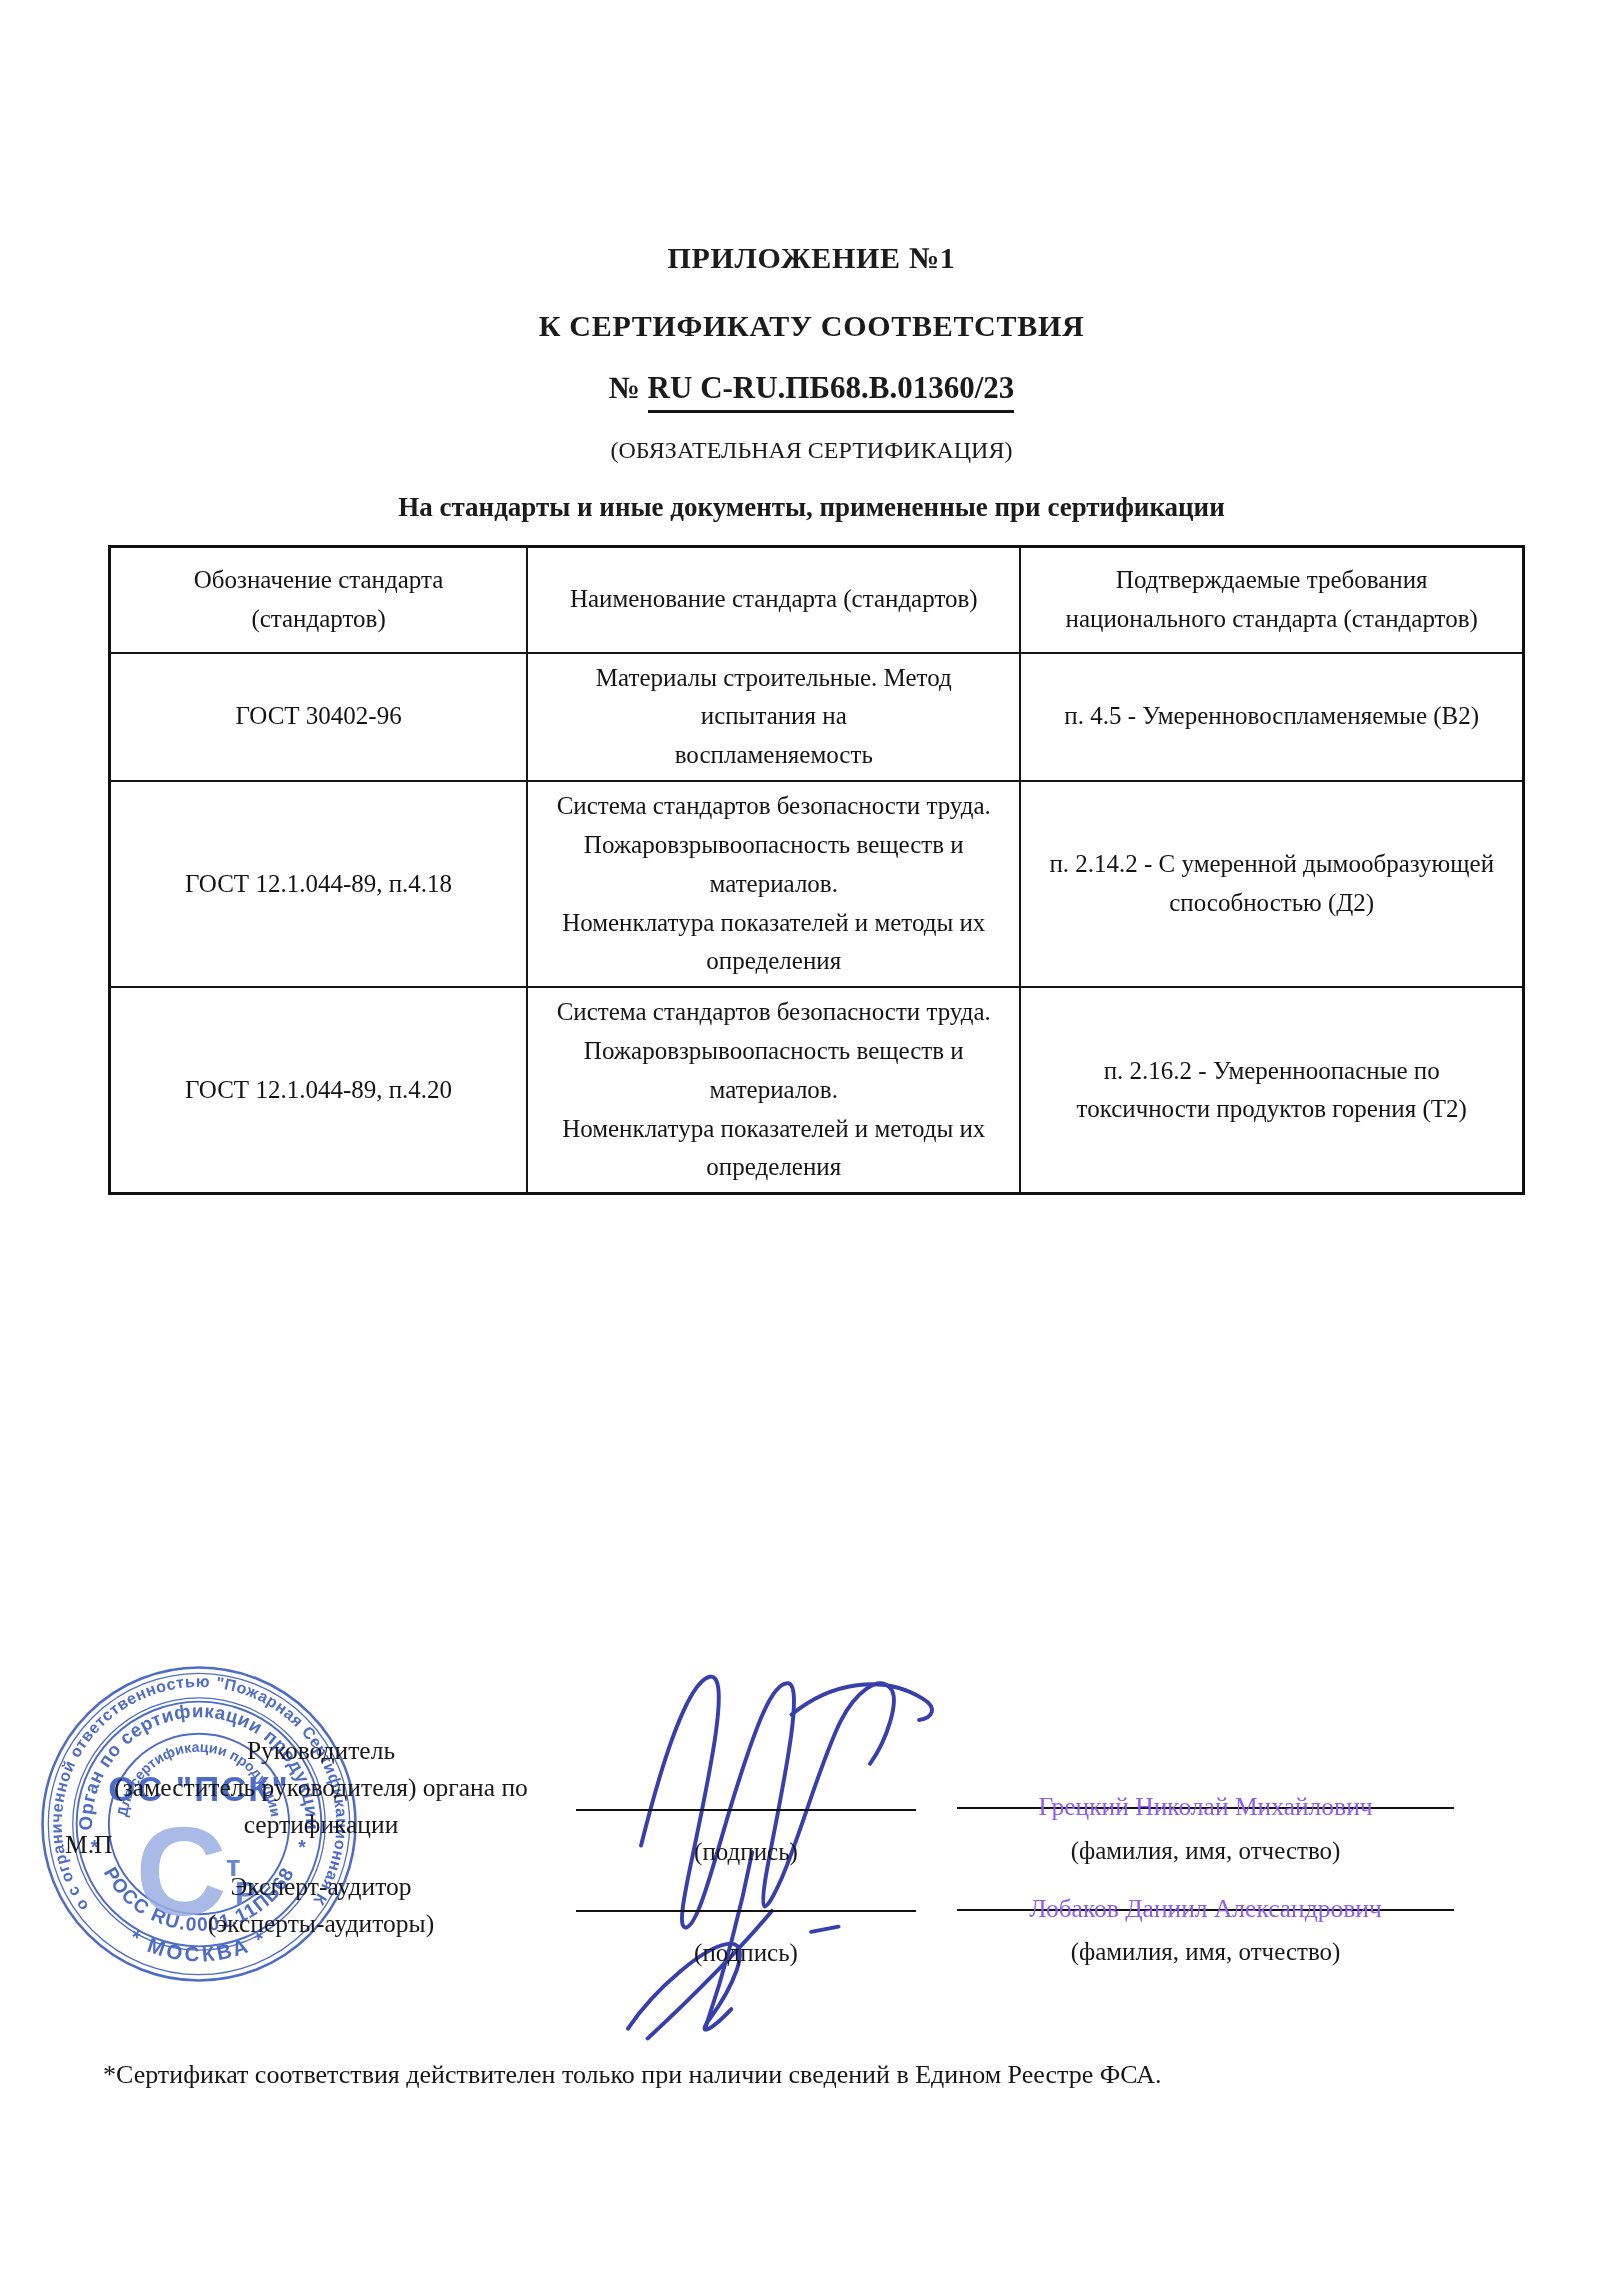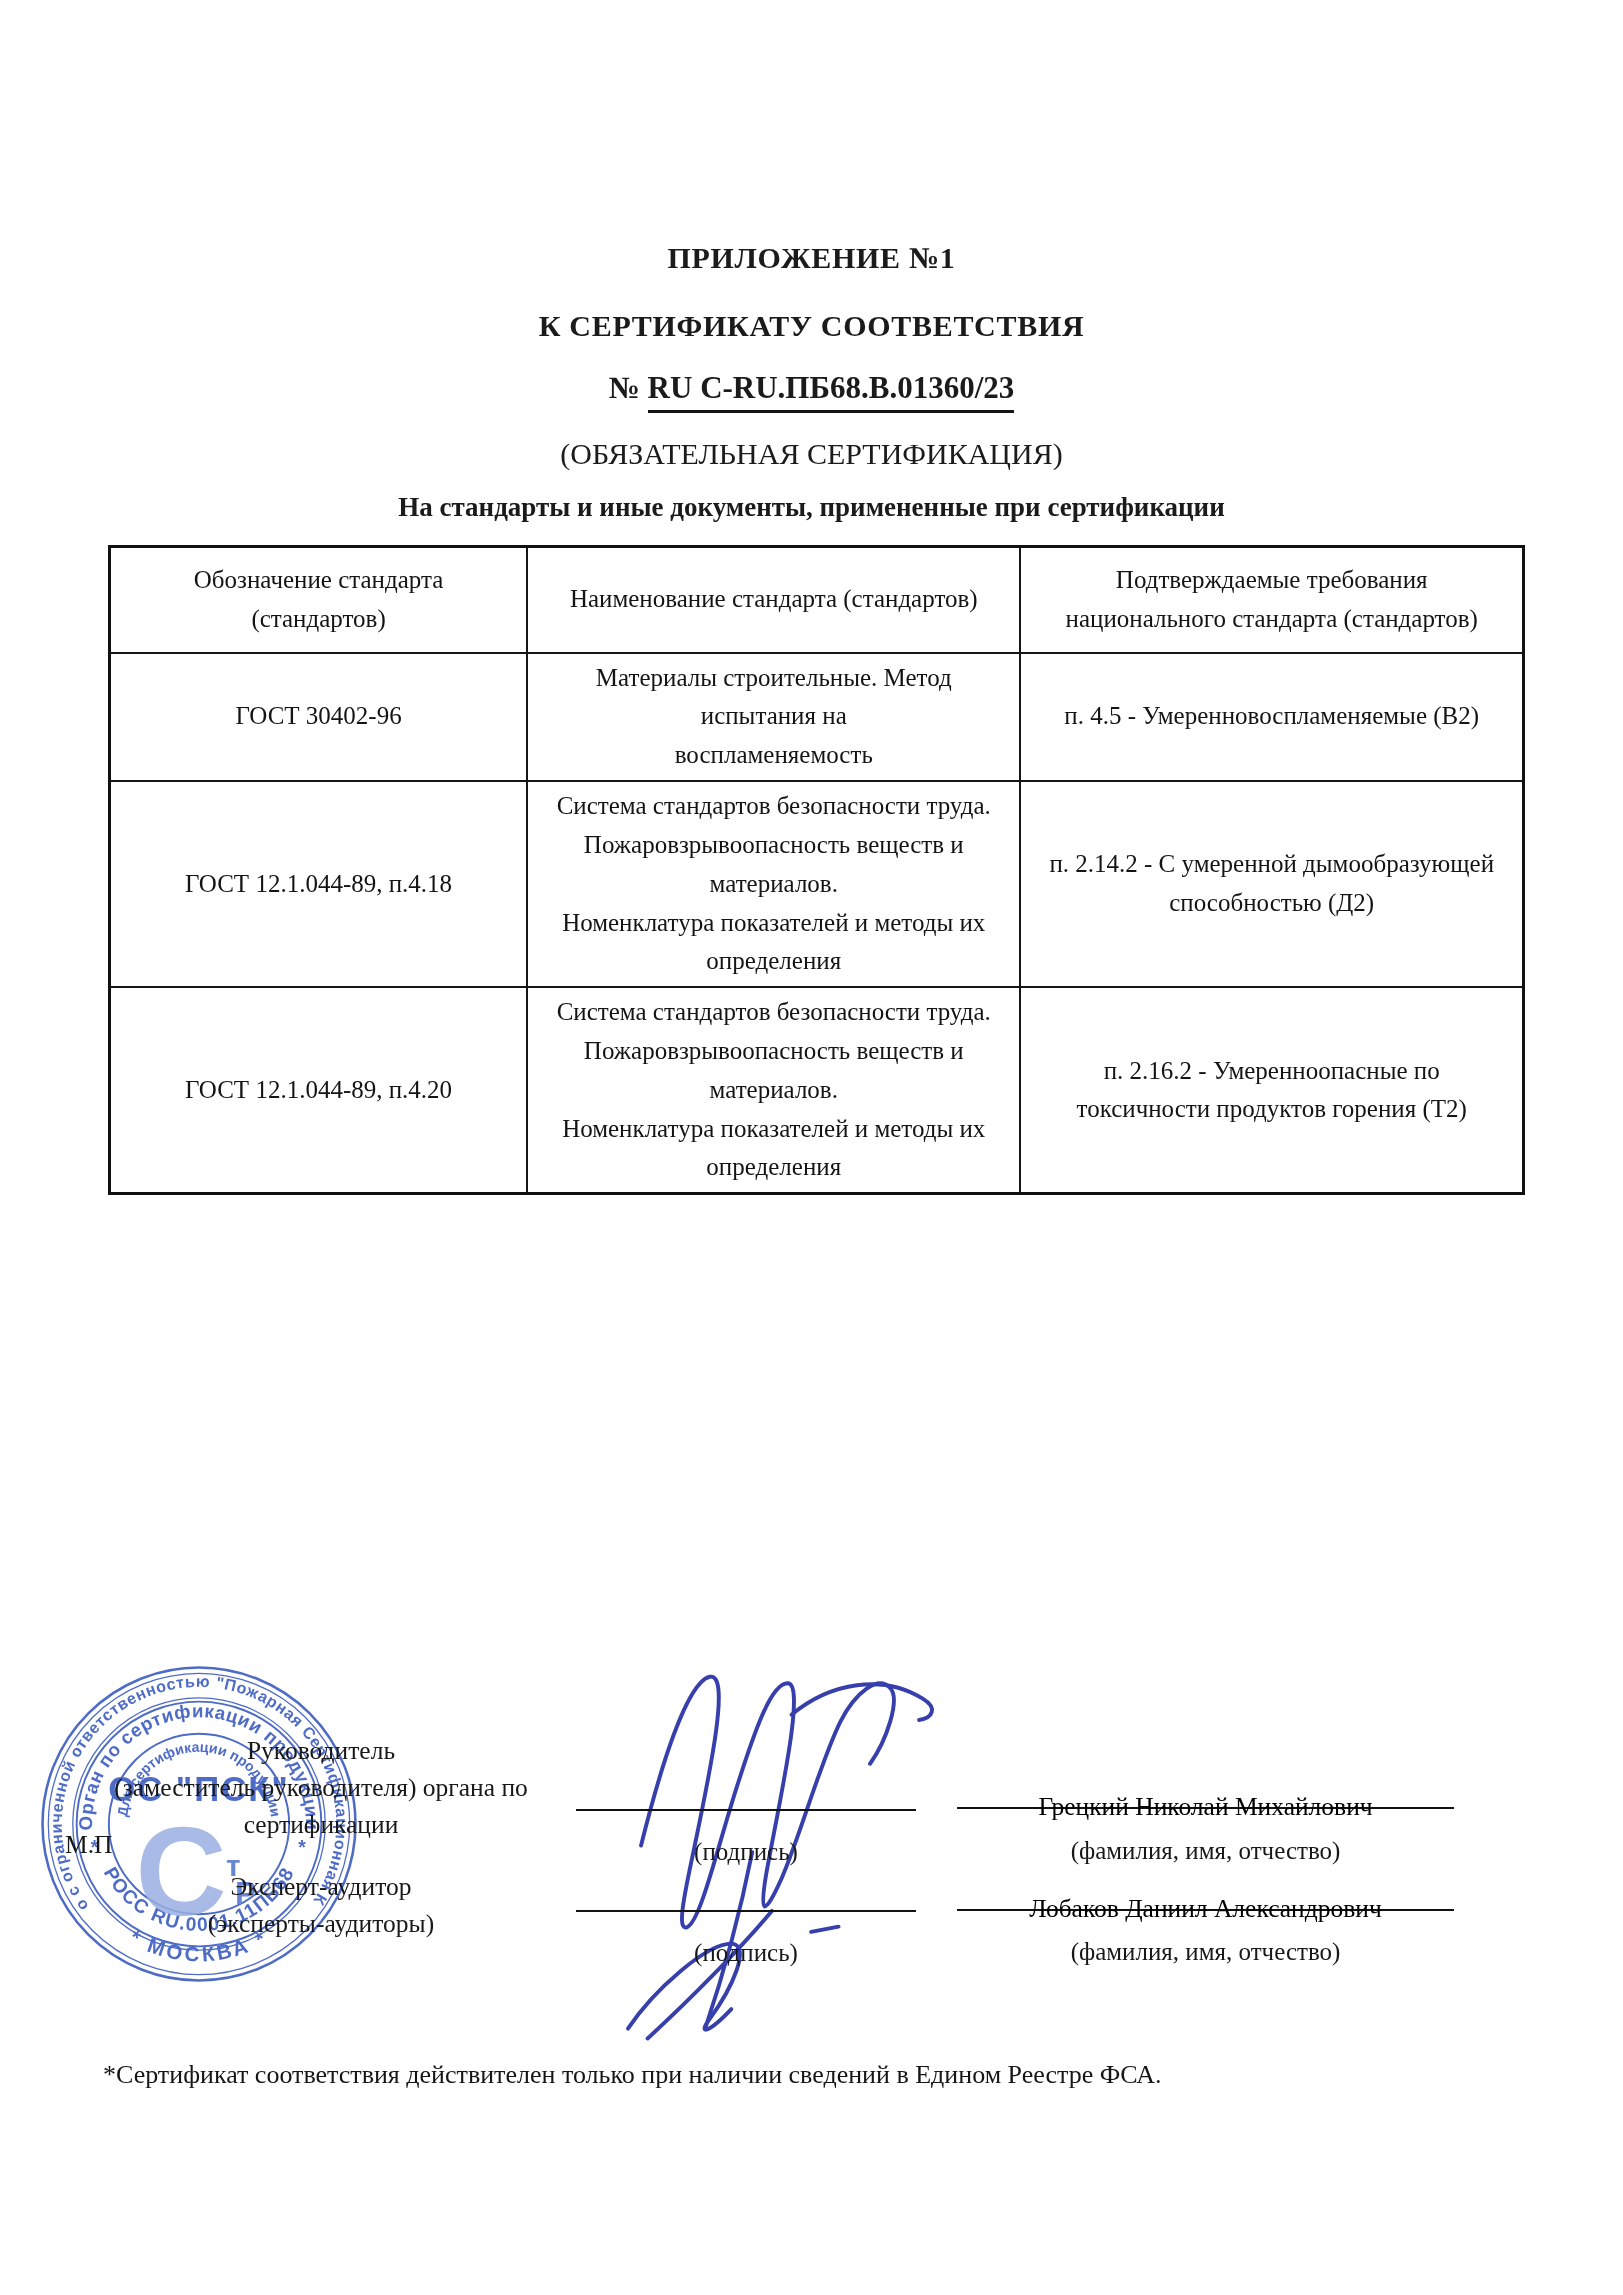--- a/index.html
+++ b/index.html
@@ -10,21 +10,21 @@
     height: 2295px;
     background: #ffffff;
     font-family: "Liberation Serif", "DejaVu Serif", serif;
     color: #1b1b1b;
     overflow: hidden;
   }
   .center-line { position: absolute; left: 0; width: 100%; text-align: center; }
   .t-main   { font-size: 30px; font-weight: bold; letter-spacing: 0.7px; }
   .t-number { font-size: 31px; font-weight: bold; }
   .t-number .undl { border-bottom: 3.3px solid #151515; padding-bottom: 4.6px; }
-  .t-sub    { font-size: 30px; font-weight: normal; }
+  .t-sub    { font-size: 24px; font-weight: normal; }
   .t-cap    { font-size: 27px; font-weight: bold; }
 
   table.standards {
     position: absolute;
     left: 108px; top: 545px;
     width: 1417px;
     border-collapse: collapse;
     table-layout: fixed;
     font-size: 25px;
     color: #141414;
@@ -67,21 +67,21 @@
     position: absolute;
     font-size: 25px;
     text-align: center;
     color: #181818;
     z-index: 3;
   }
   .signer-name {
     position: absolute;
     font-size: 25.5px;
     text-align: center;
-    color: #000000;
+    color: #8b5cf6;
     z-index: 3;
   }
   .footnote {
     position: absolute;
     left: 103px;
     font-size: 26px;
     color: #161616;
     z-index: 3;
   }
   .stamp-wrap { position: absolute; left: 38px; top: 1663px; width: 322px; height: 322px; z-index: 1; opacity: 0.92; }

